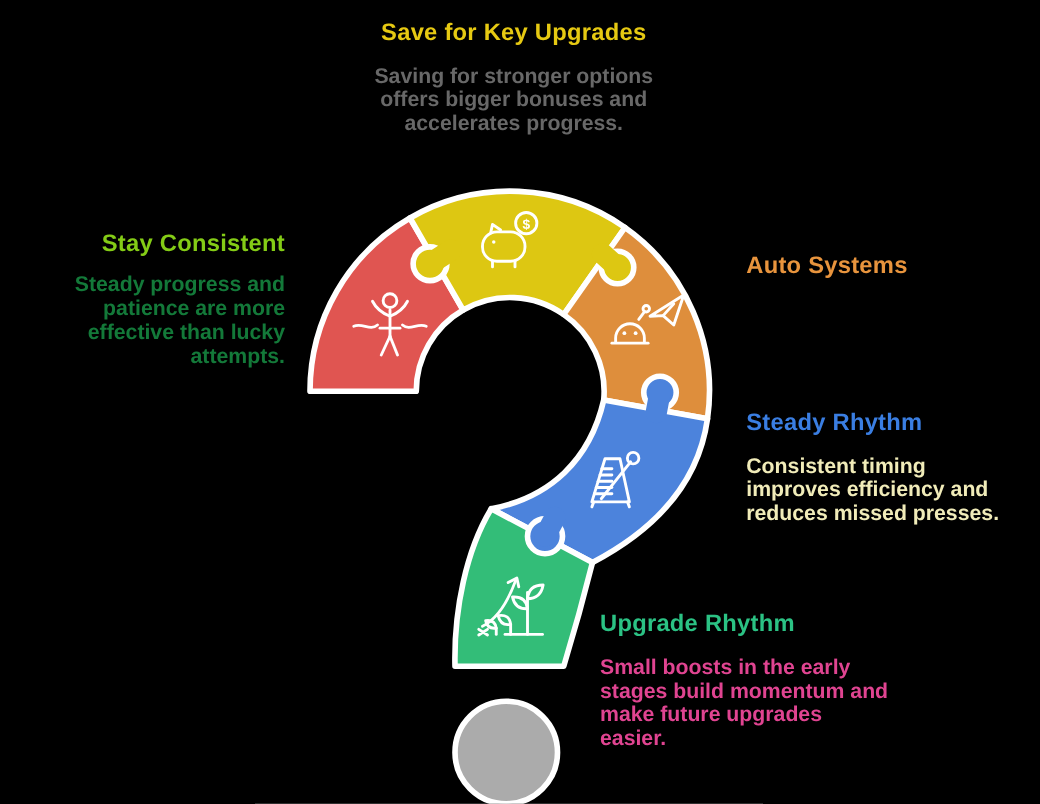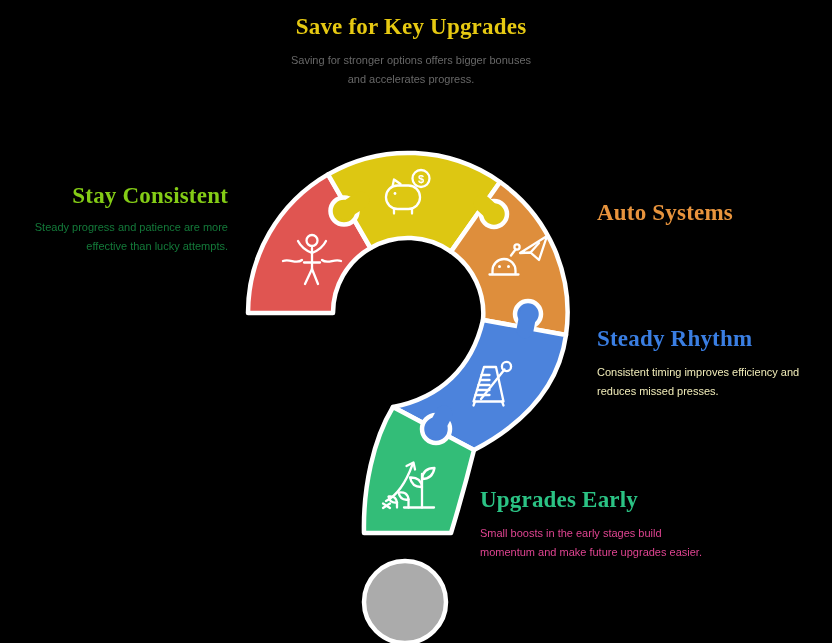--- a/index.html
+++ b/index.html
@@ -1,21 +1,21 @@
 <!DOCTYPE html>
 <html><head>
 <meta charset="utf-8">
 <style>
   html,body{margin:0;padding:0;}
   body{width:832px;height:643px;overflow:hidden;font-family:"Liberation Sans",sans-serif;}
   .stage{position:absolute;left:0;top:0;width:832px;height:643px;background:#000;}
   .qsvg{position:absolute;left:0;top:0;}
   .txt{position:absolute;}
-  .txt h3{margin:0;font-size:23px;line-height:22px;font-weight:bold;letter-spacing:.2px;font-family:Liberation Serif, serif;}
-  .txt p{margin:13px 0 0 0;font-size:11px;line-height:19px;color:#6E6E6E;font-weight:normal;opacity:.95;}
+  .txt h3{margin:0;font-size:19px;line-height:22px;font-weight:bold;letter-spacing:.2px;}
+  .txt p{margin:13px 0 0 0;font-size:17px;line-height:19px;color:#6E6E6E;font-weight:bold;opacity:.95;}
   .blk-save{left:281px;top:16px;width:260px;text-align:center;}
   .blk-consistent{left:17px;top:185px;width:211px;text-align:right;}
   .blk-auto{left:597px;top:202px;width:216px;text-align:left;}
   .blk-rhythm{left:597px;top:328px;width:216px;text-align:left;}
   .blk-early{left:480px;top:489px;width:232px;text-align:left;}
 </style>
 </head>
 <body>
 
 <div class="stage" style="background-color: rgb(0, 0, 0);">
@@ -126,17 +126,17 @@
   <div class="txt blk-auto">
     <h3 style="color: rgb(232, 148, 61);">Auto Systems</h3>
   </div>
 
   <div class="txt blk-rhythm">
     <h3 style="color: rgb(58, 126, 226);">Steady Rhythm</h3>
     <p style="color: #fef9c3;">Consistent timing improves efficiency and reduces missed presses.</p>
   </div>
 
   <div class="txt blk-early">
-    <h3 style="color: rgb(43, 194, 132);">Upgrades Early</h3>
+    <h3 style="color: rgb(43, 194, 132);">Upgrade Rhythm</h3>
     <p style="color: #ec4899;">Small boosts in the early stages build momentum and make future upgrades easier.</p>
   </div>
 
 </div>
 
 </body></html>

